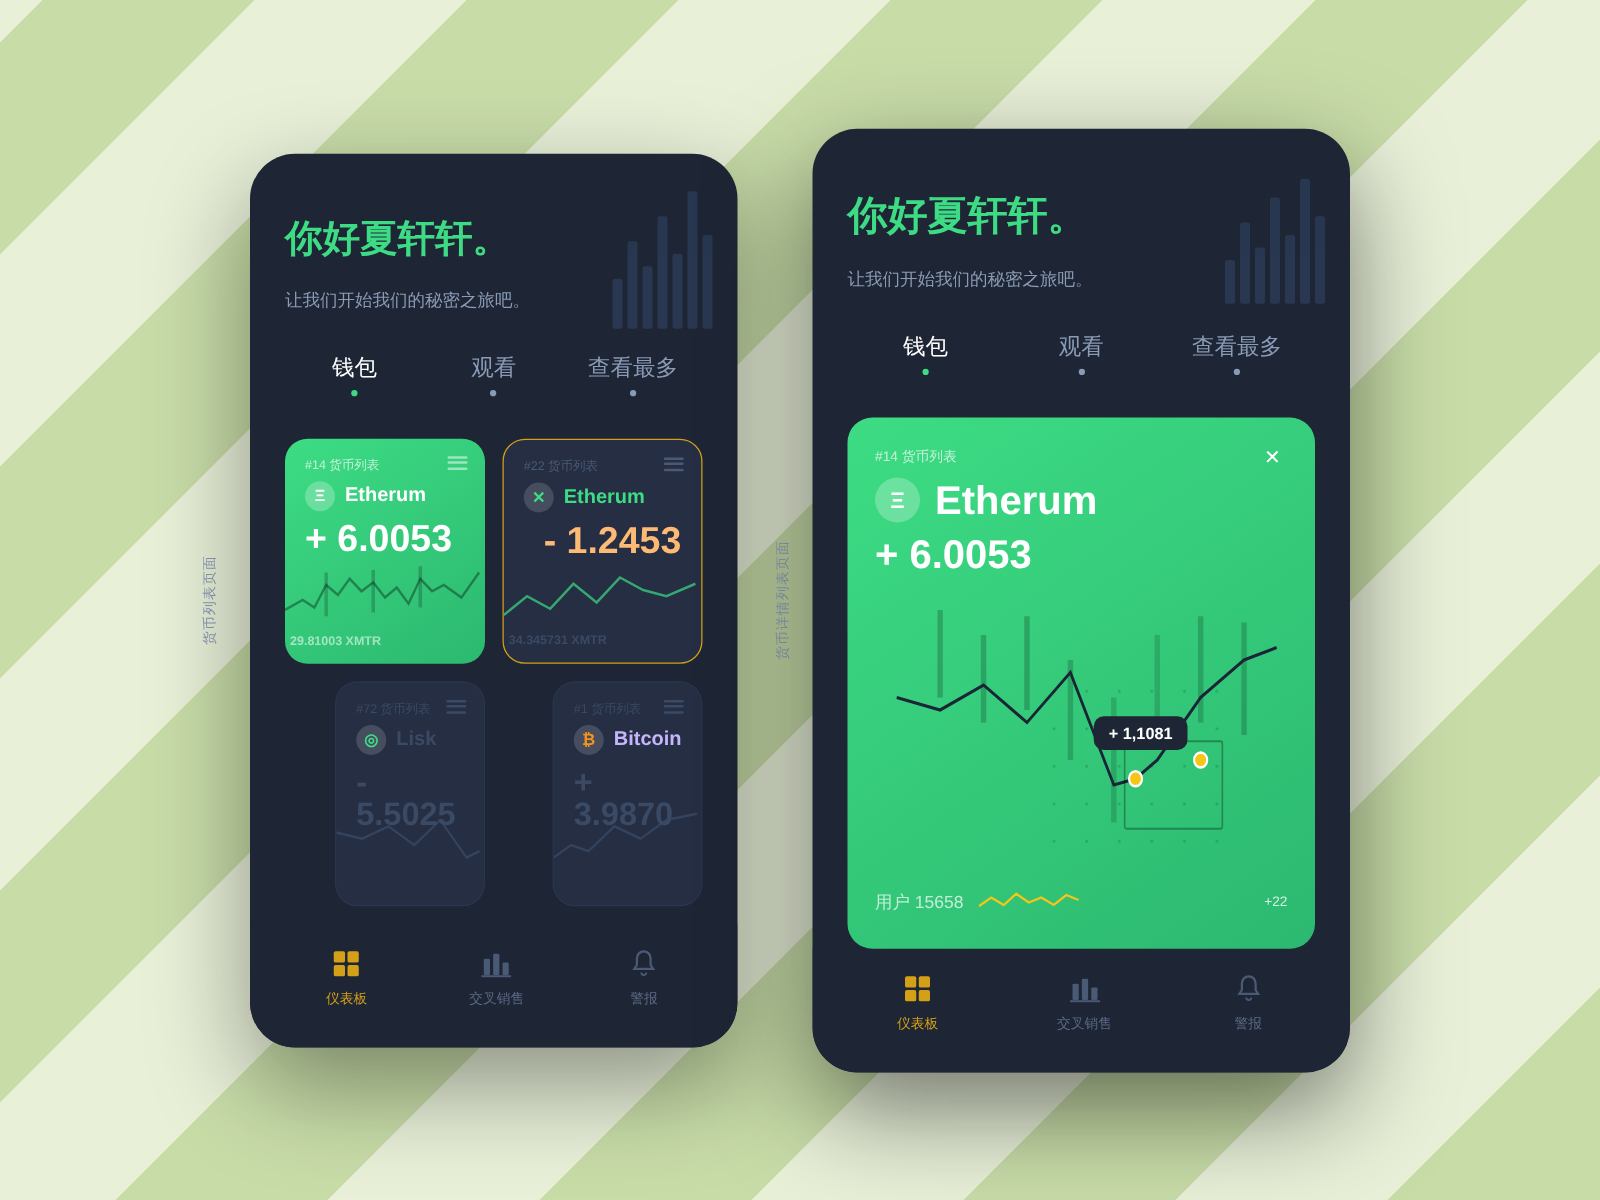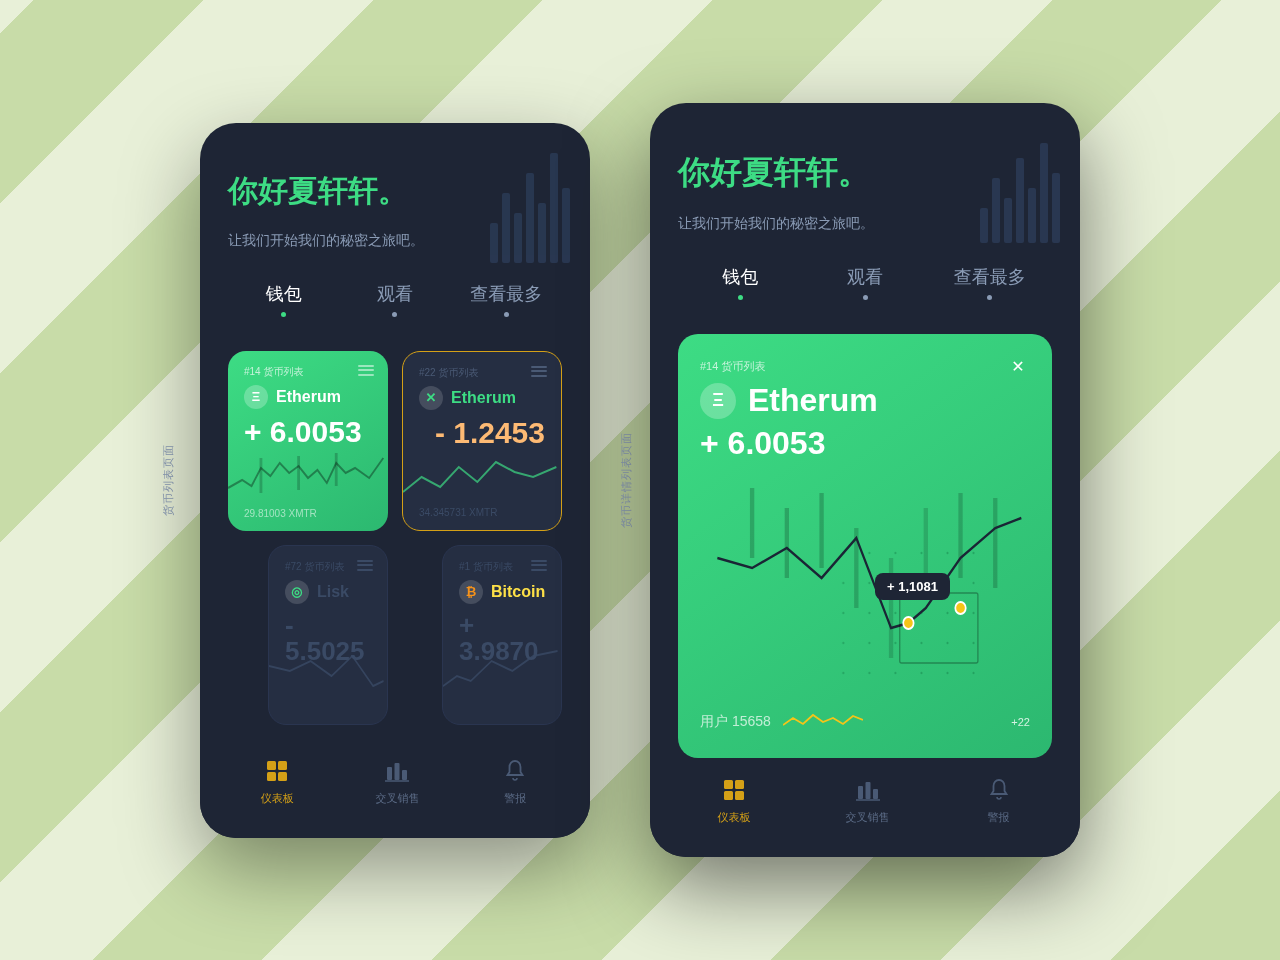--- a/index.html
+++ b/index.html
@@ -217,23 +217,24 @@
       height: 55px;
     }
     .mini-chart svg {
       width: 100%;
       height: 100%;
     }
 
     .card-xmtr {
       position: absolute;
       bottom: 12px;
-      left: 16px;
+      left: 4px;
       font-size: 10px;
       color: rgba(255,255,255,0.55);
+      font-weight: bold;
     }
     .currency-card.dark .card-xmtr,
     .currency-card.dark2 .card-xmtr {
       color: #3a4a65;
     }
 
     
     .bottom-nav {
       display: flex;
       justify-content: space-around;
@@ -504,21 +505,21 @@
 
           <div class="currency-card dark2">
             <div class="card-rank" style="color:#3a4a65;">#1 货币列表</div>
             <div class="card-menu">
                 <span style="background:#3a4a65"></span>
                 <span style="background:#3a4a65"></span>
                 <span style="background:#3a4a65"></span>
               </div>
             <div class="card-name-row">
               <div class="coin-icon btc">₿</div>
-              <span class="coin-name" style="color:#fde047;">Bitcoin</span>
+              <span class="coin-name" style="color:#c4b5fd;">Bitcoin</span>
             </div>
             <div class="card-value" style="color:#3a4a65;font-size:26px;">+ 3.9870</div>
             <div class="mini-chart">
               <svg viewBox="0 0 170 55" preserveAspectRatio="none">
                 <polyline points="0,45 20,35 40,40 70,20 100,30 130,15 165,10" fill="none" stroke="#3a4a65" stroke-width="2" opacity="0.8"></polyline>
               </svg>
             </div>
           </div>
         </div>
       </div>

